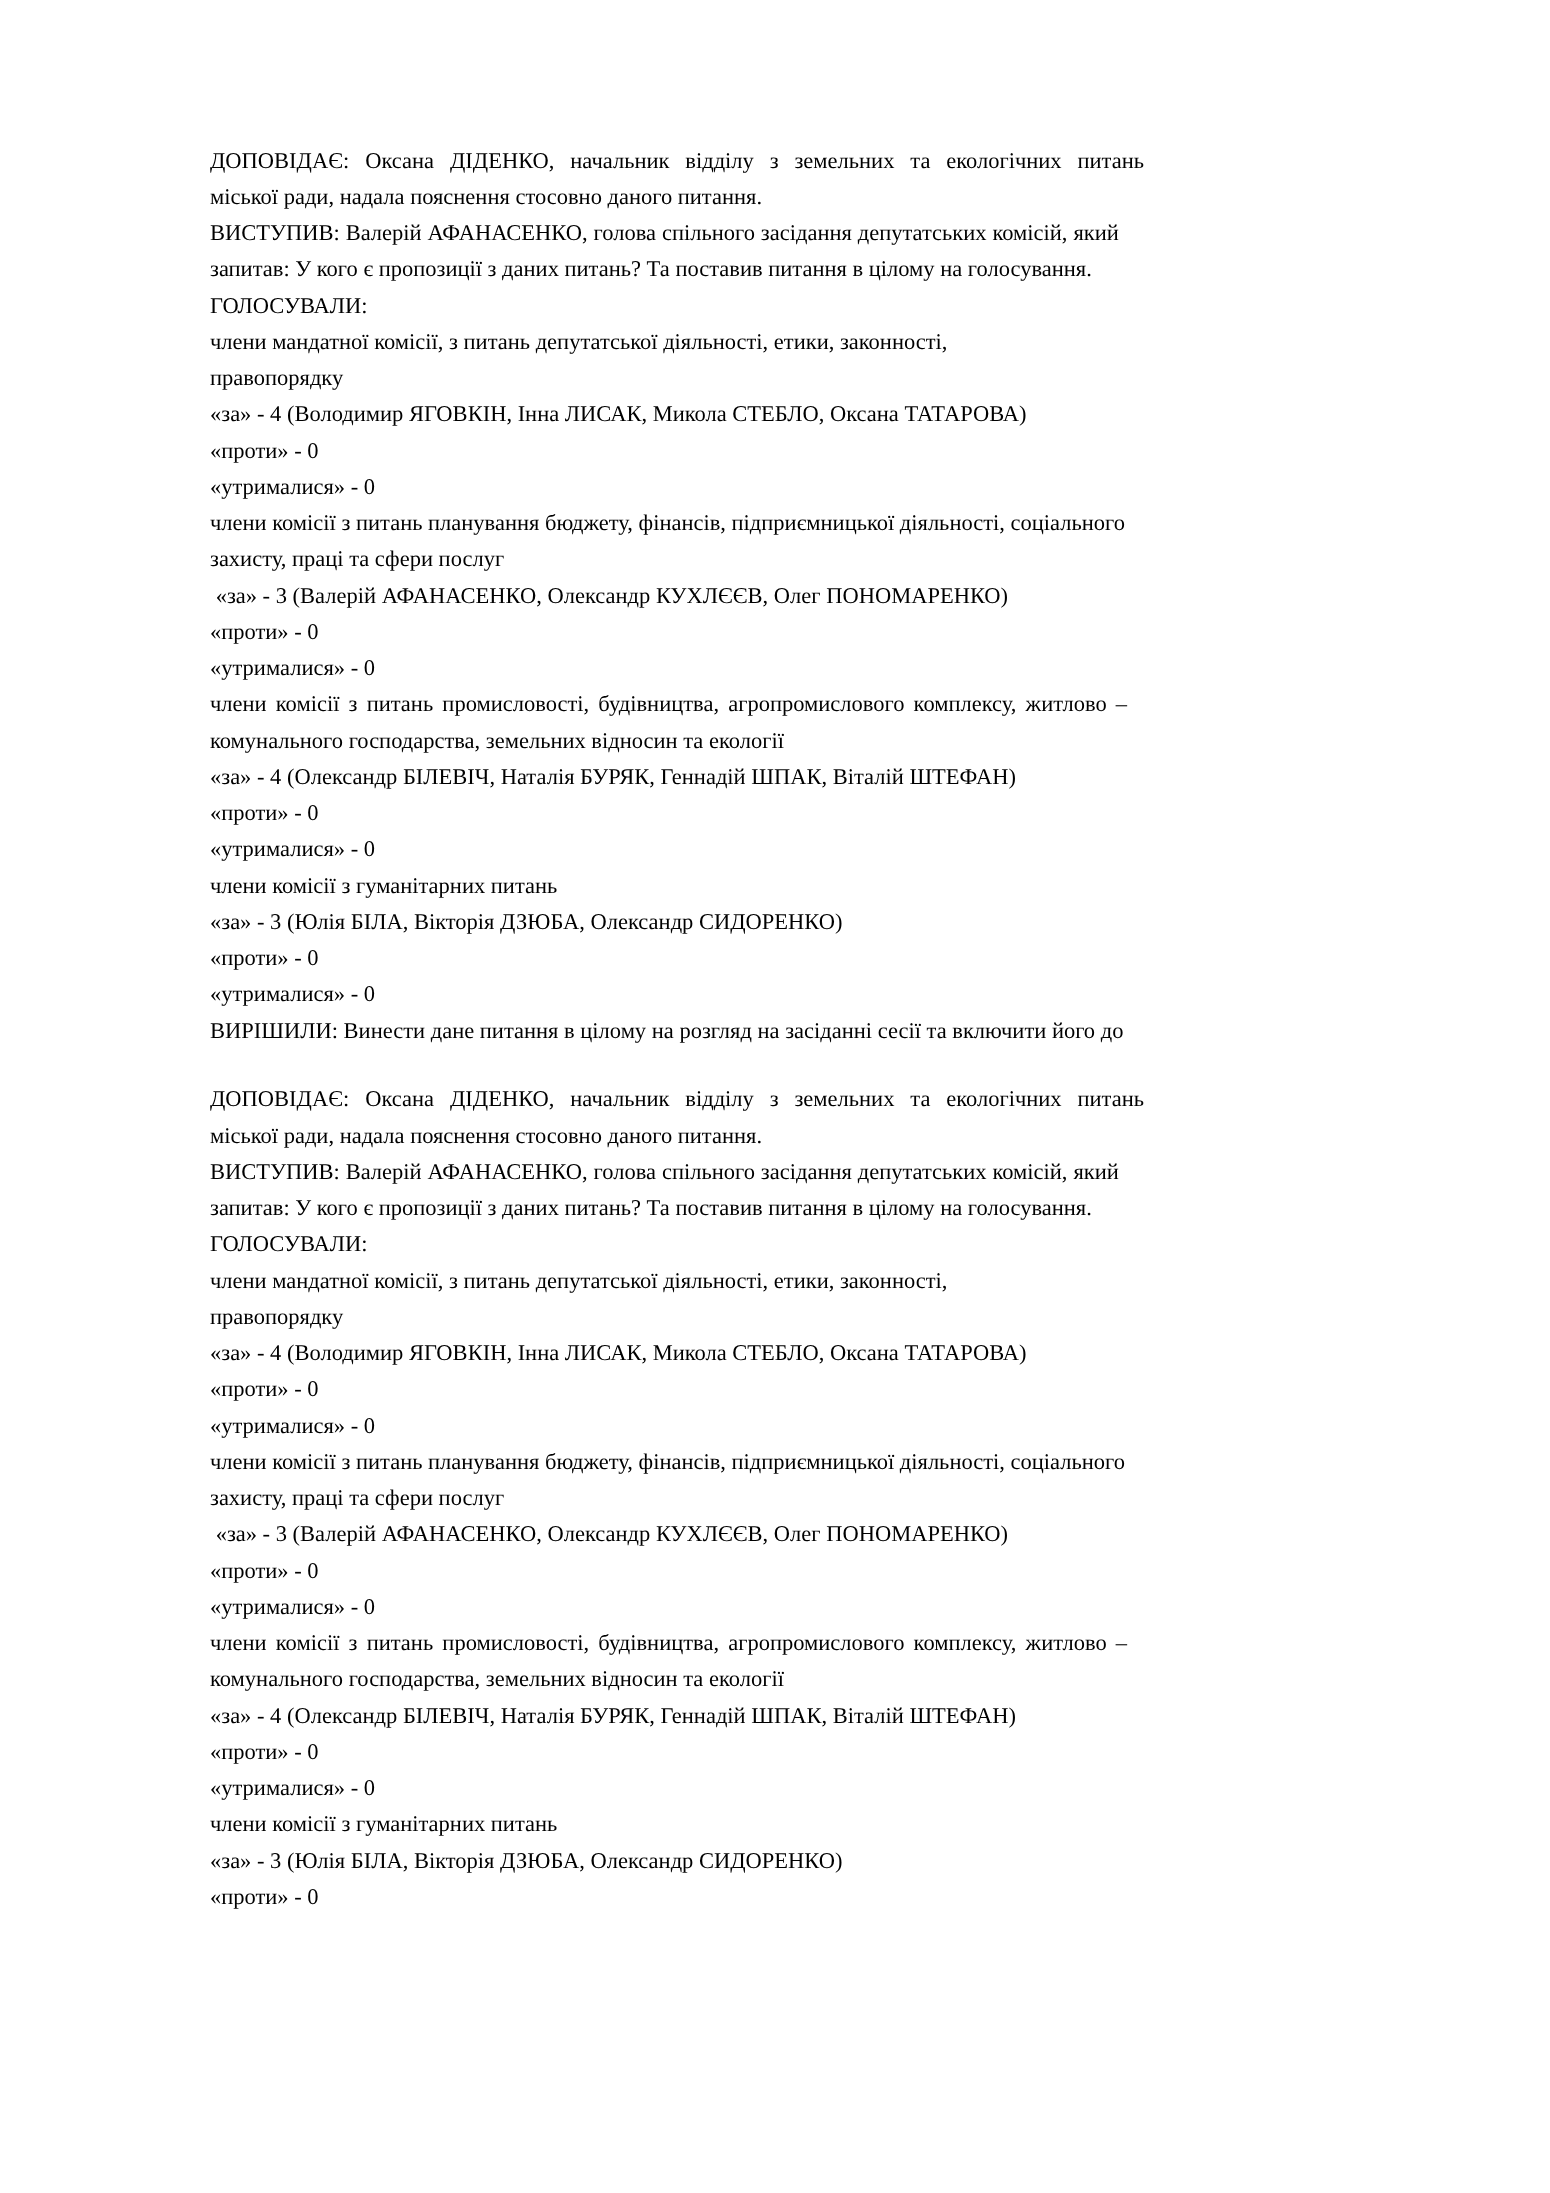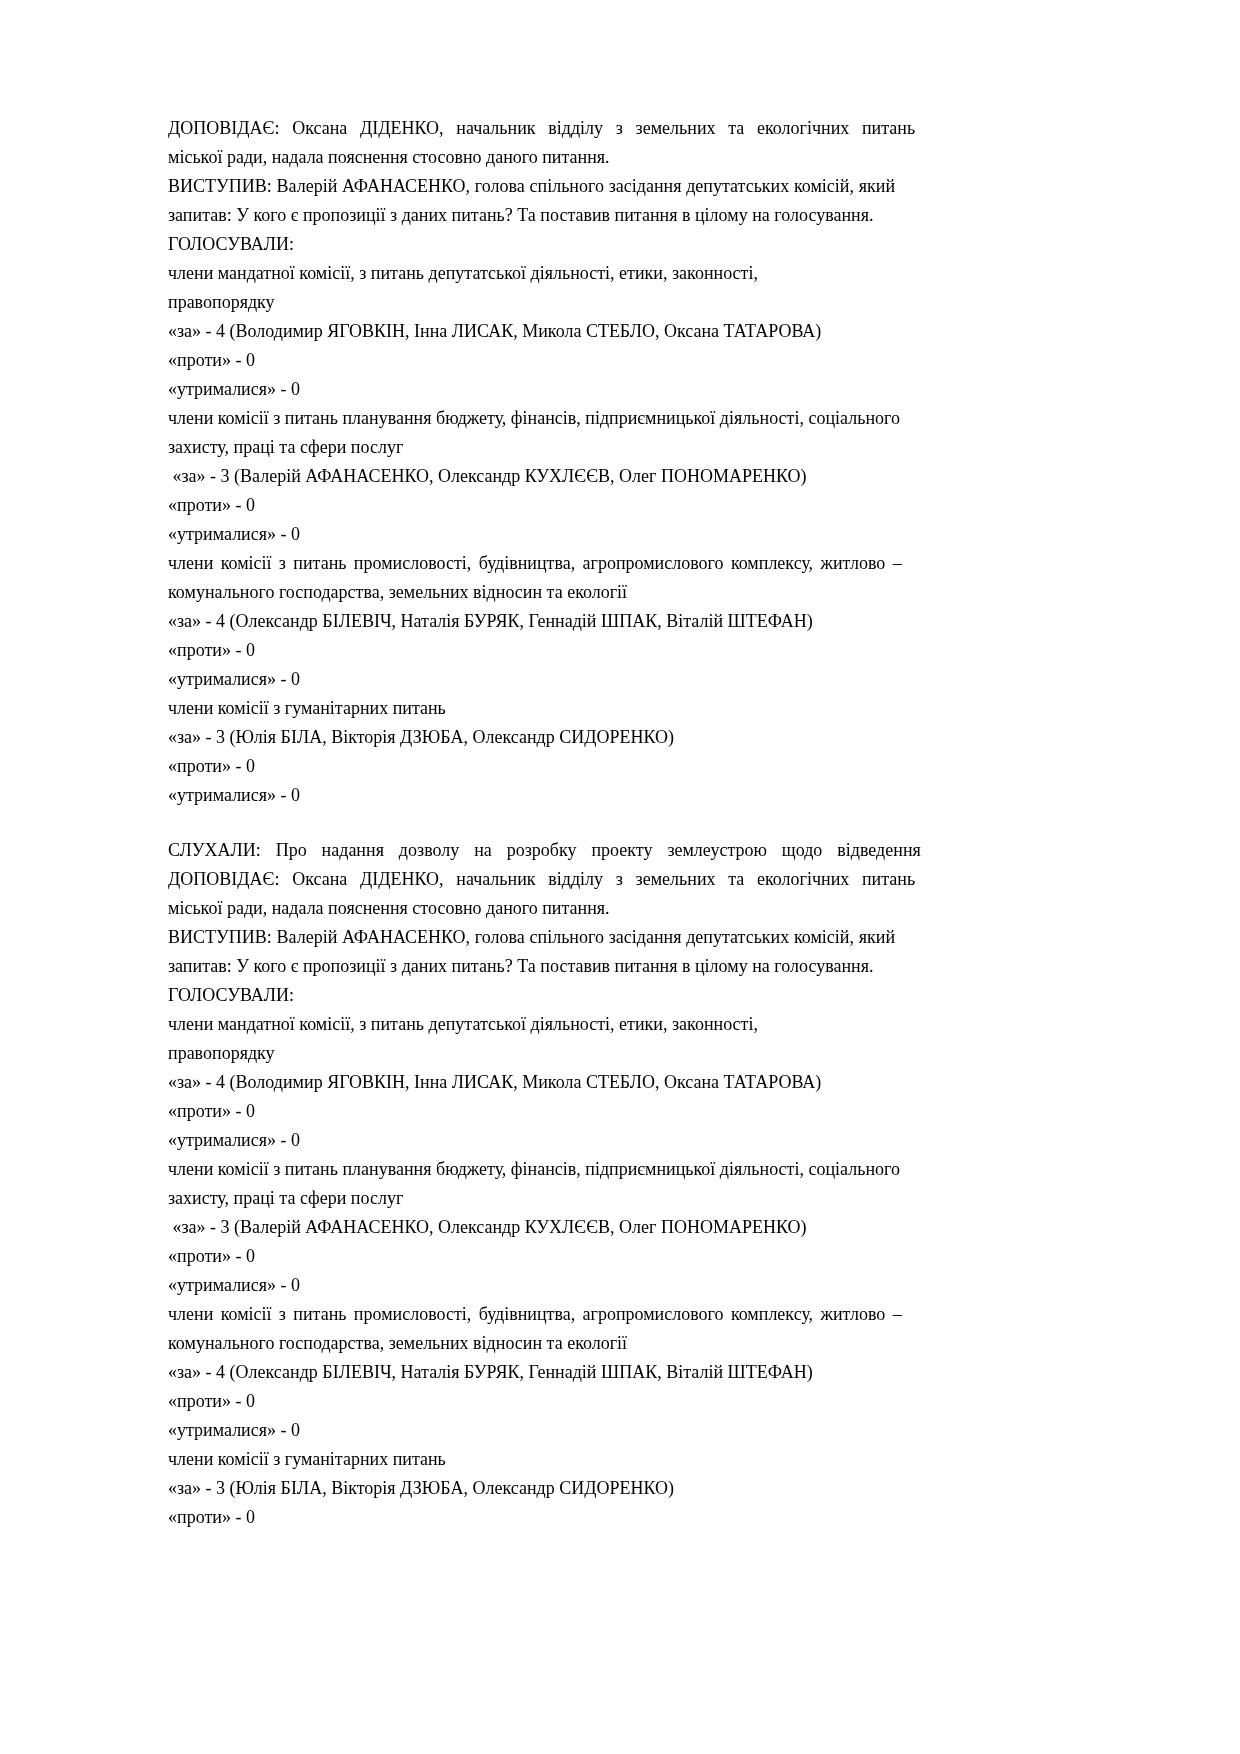--- a/index.html
+++ b/index.html
@@ -53,23 +53,23 @@
         <div class="line">«утрималися» - 0</div>
         <div class="line fill" style="word-spacing: 2.85417px;">члени комісії з питань промисловості, будівництва, агропромислового комплексу, житлово –</div>
         <div class="line">комунального господарства, земельних відносин та екології</div>
         <div class="line">«за» - 4 (Олександр БІЛЕВІЧ, Наталія БУРЯК, Геннадій ШПАК, Віталій ШТЕФАН)</div>
         <div class="line">«проти» - 0</div>
         <div class="line">«утрималися» - 0</div>
         <div class="line">члени комісії з гуманітарних питань</div>
         <div class="line">«за» - 3 (Юлія БІЛА, Вікторія ДЗЮБА, Олександр СИДОРЕНКО)</div>
         <div class="line">«проти» - 0</div>
         <div class="line">«утрималися» - 0</div>
+        <div class="line fill" style="word-spacing: 0px;">ВИРІШИЛИ: Винести дане питання в цілому на розгляд на засіданні сесії та включити його до</div>
       </div>
       <div class="section">
-        <div class="line fill" style="word-spacing: 10.4427px;">СЛУХАЛИ: Про надання дозволу на розробку проекту землеустрою щодо відведення</div>
         <div class="line fill" style="word-spacing: 8.20139px;">ДОПОВІДАЄ: Оксана ДІДЕНКО, начальник відділу з земельних та екологічних питань</div>
         <div class="line">міської ради, надала пояснення стосовно даного питання.</div>
         <div class="line fill" style="word-spacing: 0.246094px;">ВИСТУПИВ: Валерій АФАНАСЕНКО, голова спільного засідання депутатських комісій, який</div>
         <div class="line">запитав: У кого є пропозиції з даних питань? Та поставив питання в цілому на голосування.</div>
         <div class="line">ГОЛОСУВАЛИ:</div>
         <div class="line">члени мандатної комісії, з питань депутатської діяльності, етики, законності,</div>
         <div class="line">правопорядку</div>
         <div class="line">«за» - 4 (Володимир ЯГОВКІН, Інна ЛИСАК, Микола СТЕБЛО, Оксана ТАТАРОВА)</div>
         <div class="line">«проти» - 0</div>
         <div class="line">«утрималися» - 0</div>

